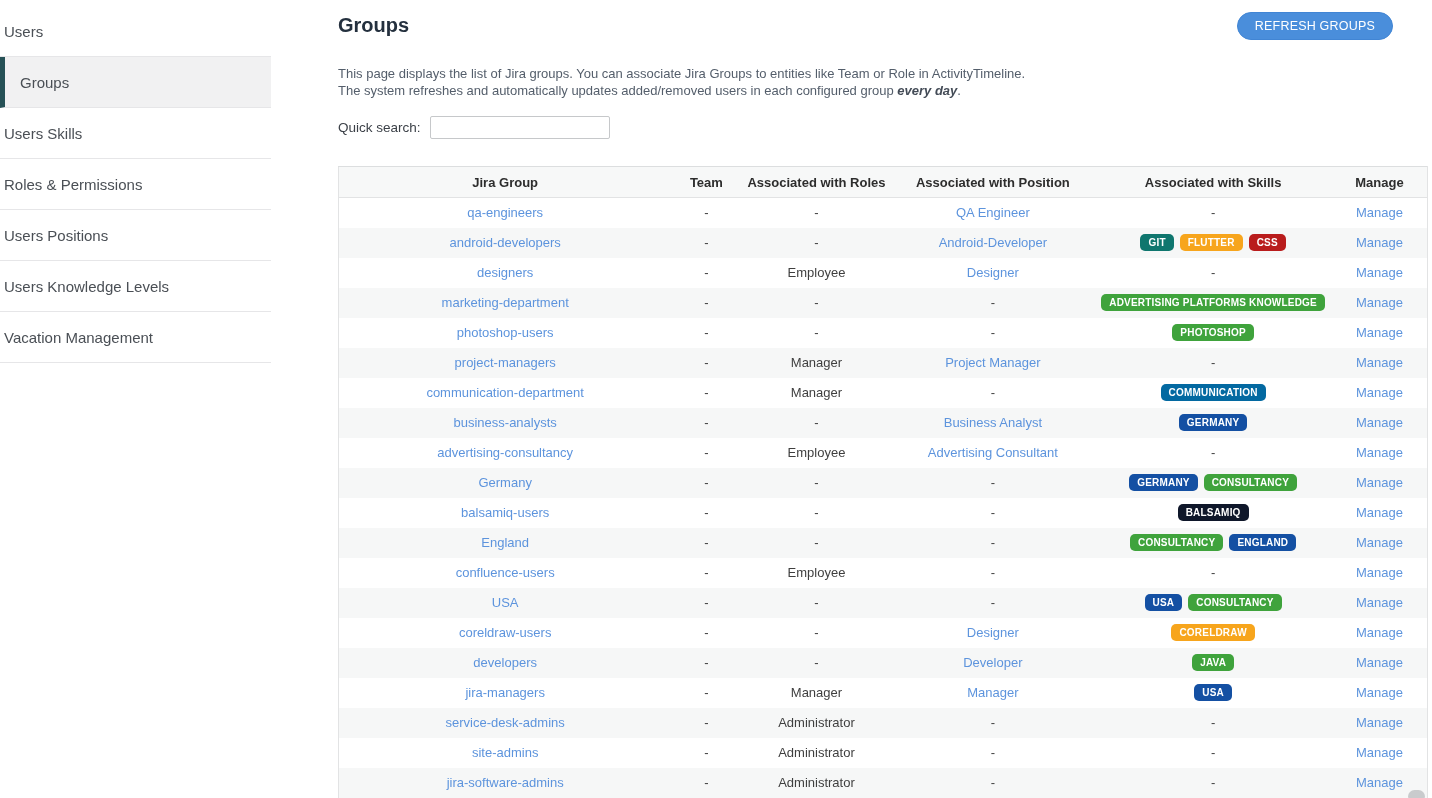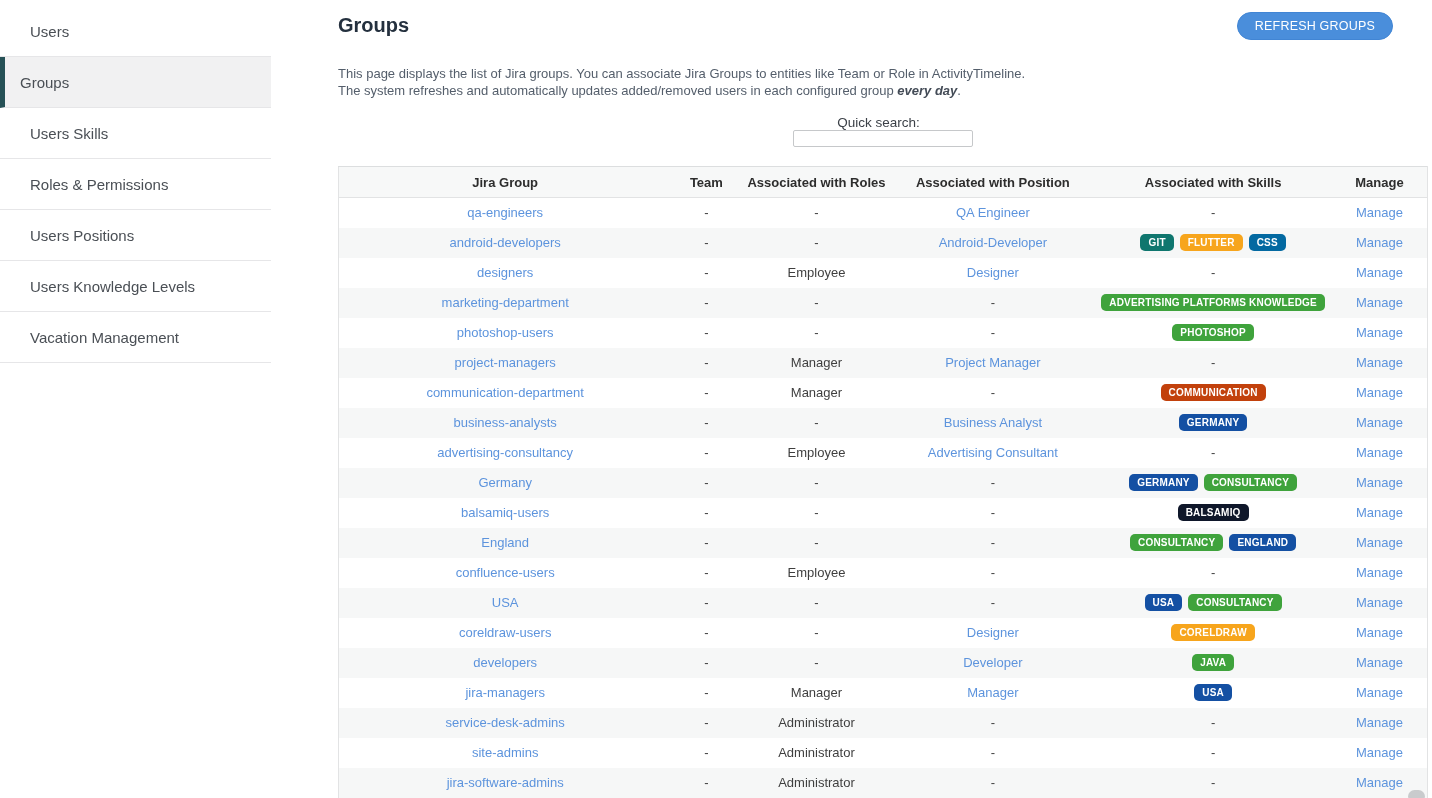--- a/index.html
+++ b/index.html
@@ -11,21 +11,21 @@
     font-size: 13px;
     color: #3f3f3f;
   }
   .app { display: flex; width: 100%; height: 100%; }
 
   
   .sidebar { width: 271px; flex: 0 0 271px; padding-top: 6px; }
   .side-item {
     height: 51px;
     display: flex; align-items: center;
-    padding-left: 30px;
+    padding-left: 4px;
     border-bottom: 1px solid #e6e6e8;
     color: #4a4f55;
     font-size: 15px;
     cursor: pointer;
     background: #ffffff;
   }
   .side-item.active {
     background: #f1f1f2;
     border-left: 5px solid #265156;
     padding-left: 15px;
@@ -44,21 +44,21 @@
     font-family: "Liberation Sans", sans-serif;
     font-size: 12.5px;
     padding: 6px 17px;
     height: 28px;
     cursor: pointer;
     letter-spacing: 0.2px;
   }
   .desc { margin-top: 25px; font-size: 13px; line-height: 17px; color: #545e6b; }
   .desc strong { font-weight: 700; color: #444c57; font-style: italic; }
 
-  .search-row { margin-top: 16px; height: 24px; display: flex; align-items: center; flex-direction: column; }
+  .search-row { margin-top: 16px; height: 24px; display: flex; align-items: center; }
   .search-row label { color: #3c4148; margin-right: 9px; font-size: 13.5px; }
   .search-input {
     width: 180px; height: 23px;
     border: 1px solid #c6c8ca;
     border-radius: 2px;
     padding: 0 6px;
     font-family: "Liberation Sans", sans-serif;
     font-size: 13px;
     outline: none;
   }
@@ -190,21 +190,21 @@
     <td><a class="link" href="#">QA Engineer</a></td>
     <td>-</td>
     <td><a class="link" href="#">Manage</a></td>
   </tr>
 
   <tr class="stripe">
     <td><a class="link" href="#">android-developers</a></td>
     <td>-</td>
     <td>-</td>
     <td><a class="link" href="#">Android-Developer</a></td>
-    <td><span class="badge" style="background: #0f766e;">GIT</span><span class="badge" style="background: rgb(247, 165, 28);">FLUTTER</span><span class="badge" style="background: #0369a1; text-align: right;">CSS</span></td>
+    <td><span class="badge" style="background: #0f766e;">GIT</span><span class="badge" style="background: rgb(247, 165, 28);">FLUTTER</span><span class="badge" style="background: #b91c1c; text-align: right;">CSS</span></td>
     <td><a class="link" href="#">Manage</a></td>
   </tr>
 
   <tr>
     <td><a class="link" href="#">designers</a></td>
     <td>-</td>
     <td>Employee</td>
     <td><a class="link" href="#">Designer</a></td>
     <td>-</td>
     <td><a class="link" href="#">Manage</a></td>
@@ -235,21 +235,21 @@
     <td><a class="link" href="#">Project Manager</a></td>
     <td>-</td>
     <td><a class="link" href="#">Manage</a></td>
   </tr>
 
   <tr>
     <td><a class="link" href="#">communication-department</a></td>
     <td>-</td>
     <td>Manager</td>
     <td>-</td>
-    <td><span class="badge" style="background: #c2410c;">COMMUNICATION</span></td>
+    <td><span class="badge" style="background: #0369a1;">COMMUNICATION</span></td>
     <td><a class="link" href="#">Manage</a></td>
   </tr>
 
   <tr class="stripe">
     <td><a class="link" href="#">business-analysts</a></td>
     <td>-</td>
     <td>-</td>
     <td><a class="link" href="#">Business Analyst</a></td>
     <td><span class="badge" style="background: rgb(20, 80, 163);">GERMANY</span></td>
     <td><a class="link" href="#">Manage</a></td>

